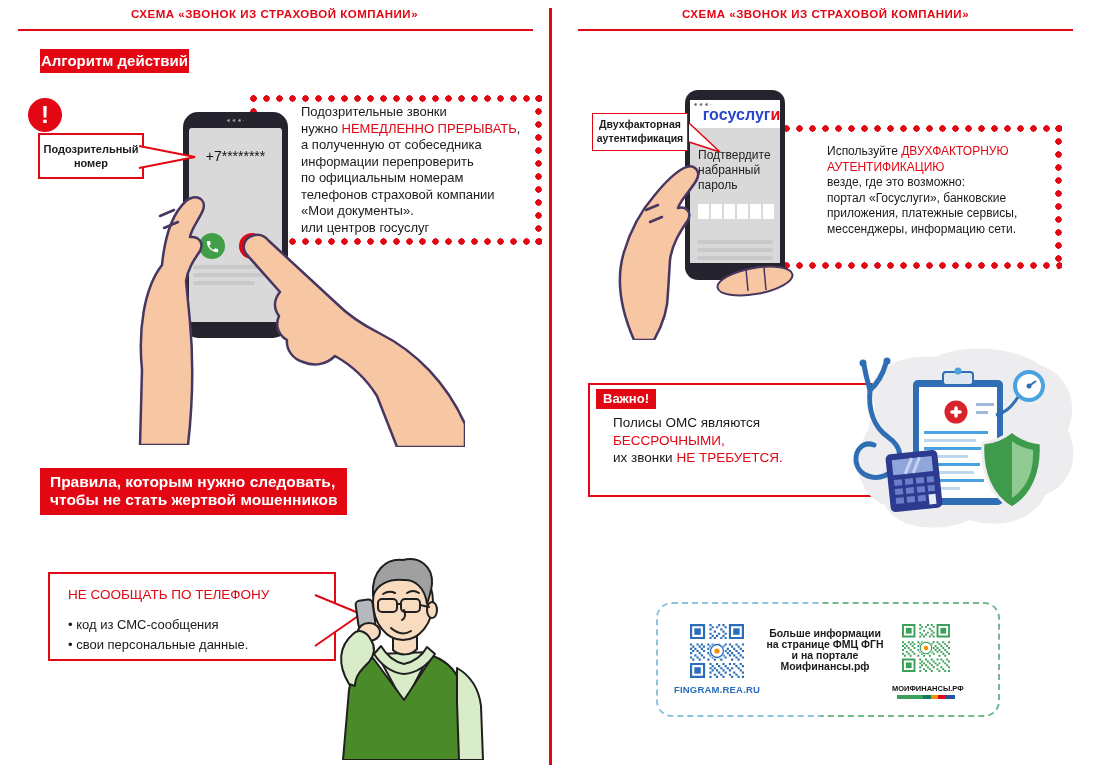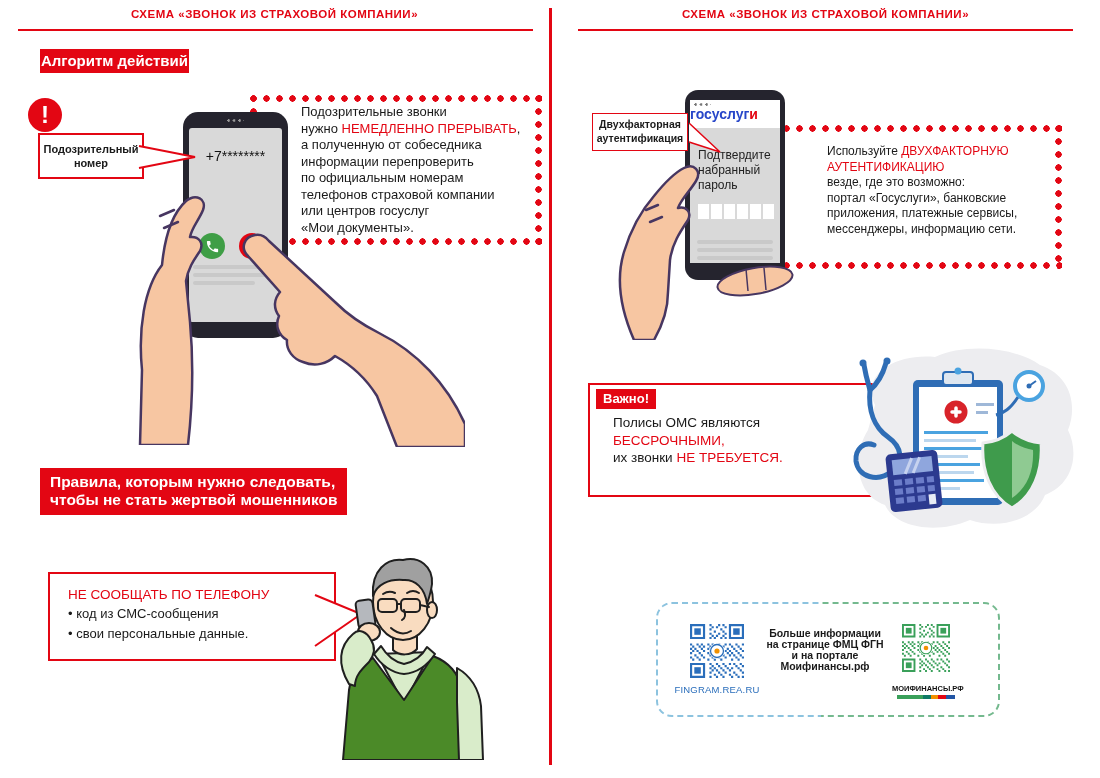--- a/index.html
+++ b/index.html
@@ -33,21 +33,21 @@
   .call-btn{position:absolute;width:26px;height:26px;border-radius:50%;display:flex;align-items:center;justify-content:center}
   .pw{position:absolute;display:flex;gap:2px}
   .pw i{width:11px;height:15px;background:#fff;display:block}
   
   .banner{position:absolute;background:#e30613;color:#fff;font-weight:bold;font-size:15.5px;
           line-height:18px;padding:5px 10px 6px}
   
   .qr-border{position:absolute;inset:0;border-radius:16px;border:2px dashed}
   .qr-border.blue{border-color:#8cc3df;clip-path:inset(0 52% 0 0)}
   .qr-border.green{border-color:#74b98e;clip-path:inset(0 0 0 48%)}
-  .qr-caption-blue{position:absolute;font-weight:normal;font-size:9.5px;letter-spacing:.2px;color:#2a6ebb;text-align:center}
+  .qr-caption-blue{position:absolute;font-weight:bold;font-size:9.5px;letter-spacing:.2px;color:#2a6ebb;text-align:center}
   .qr-caption-black{position:absolute;font-weight:bold;font-size:7.5px;color:#111;text-align:center}
   .colorbar{position:absolute;display:flex;height:4px}
   .colorbar span{display:block;height:100%}
   .info-text{position:absolute;text-align:center;font-weight:bold;font-size:10.5px;line-height:11px;color:#1a1a1a}
   .warn-circle{position:absolute;width:34px;height:34px;border-radius:50%;background:#e30613;
                color:#fff;font-weight:bold;font-size:24px;display:flex;align-items:center;justify-content:center}
   svg{display:block}
 </style>
 </head>
 <body>
@@ -89,22 +89,22 @@
   <div class="dots-v" style="left:250px;top:95px;height:150px"></div>
   <div class="dots-v" style="left:535px;top:95px;height:150px"></div>
 
   <div class="advice" style="left:301px;top:104px;width:242px">
     <div><span class="b">Подозрительные звонки</span></div>
     <div><span>нужно </span><span class="b red">НЕМЕДЛЕННО ПРЕРЫВАТЬ</span><span>,</span></div>
     <div><span>а полученную от собеседника</span></div>
     <div><span class="b">информации перепроверить</span></div>
     <div><span class="b">по официальным номерам</span></div>
     <div><span>телефонов </span><span class="b">страховой компании</span></div>
+    <div><span class="b">«Мои документы».</span></div>
     <div><span>или </span><span class="b">центров госуслуг</span></div>
-    <div><span class="b">«Мои документы».</span></div>
   </div>
 
   <div class="warn-circle" style="left:28px;top:98px">
     <span>!</span>
   </div>
   <div class="callout label-box" style="left:38px;top:133px;width:102px;height:42px;font-size:11px;line-height:1.3">
     <span>Подозрительный номер</span>
   </div>
 
   <div class="phone-frame" style="left:183px;top:112px;width:105px;height:226px"></div>
@@ -140,21 +140,21 @@
     <path d="M30 3 C19 5 15 16 23 24 L55 60 C49 67 48 76 54 84 C50 93 53 103 62 108 C61 118 68 127 78 130 C90 135 102 132 110 124 C128 134 142 148 152 164 L172 215 L240 215 L240 192 C222 152 192 120 154 101 C138 93 122 82 110 70 L44 9 C40 4 35 2 30 3 Z" fill="#f7c6a2" stroke="#473661" stroke-width="2.5" stroke-linejoin="round"></path>
   </svg>
 
   <div class="banner" style="left:40px;top:468px">
     <div>Правила, которым нужно следовать,</div>
     <div>чтобы не стать жертвой мошенников</div>
   </div>
 
   <div class="callout" style="left:48px;top:572px;width:266px;height:72px;padding:13px 0 0 18px">
     <div class="b red" style="font-size:13.5px">НЕ СООБЩАТЬ ПО ТЕЛЕФОНУ</div>
-    <div class="b" style="font-size:13px;line-height:20px;margin-top:2px">
+    <div class="b" style="font-size:13px;line-height:20px;margin-top:13px">
       <span>•</span>
       <span>код из СМС-сообщения</span>
     </div>
     <div class="b" style="font-size:13px;line-height:20px">
       <span>•</span>
       <span>свои персональные данные.</span>
     </div>
   </div>
   <svg class="abs" style="left:314px;top:594px" width="50" height="54">
     <path d="M1 1 L47 20 L1 52" fill="#fff" stroke="#e30613" stroke-width="2"></path>
@@ -193,21 +193,21 @@
     <div><span class="b red">АУТЕНТИФИКАЦИЮ</span></div>
     <div><span>везде, где это возможно:</span></div>
     <div><span>портал «Госуслуги», банковские</span></div>
     <div><span>приложения, платежные сервисы,</span></div>
     <div><span>мессенджеры, информацию сети.</span></div>
   </div>
 
   <div class="phone-frame" style="left:685px;top:90px;width:100px;height:190px;border-radius:13px"></div>
   <div class="abs" style="left:690px;top:100px;width:90px;height:163px;background:#fff"></div>
   <div class="spk" style="left:694px;top:103px;background-image:radial-gradient(circle 1.2px at 1.5px 1.5px,#777 1.2px,transparent 1.4px)"></div>
-  <div class="abs" style="left:690px;top:106px;width:103px;font-weight:bold;font-size:14px">
+  <div class="abs" style="left:690px;top:106px;width:103px;text-align:center;font-weight:bold;font-size:16px">
     <span style="color:#2746c9">госуслуг</span><span class="red">и</span>
   </div>
   <div class="screen" style="left:690px;top:128px;width:90px;height:135px"></div>
   <div class="abs b" style="left:698px;top:148px;width:72px;font-size:12px;line-height:15px;color:#222">Подтвердите набранный пароль</div>
   <div class="pw" style="left:698px;top:204px">
     <i></i>
       <i></i>
       <i></i>
       <i></i>
       <i></i>

